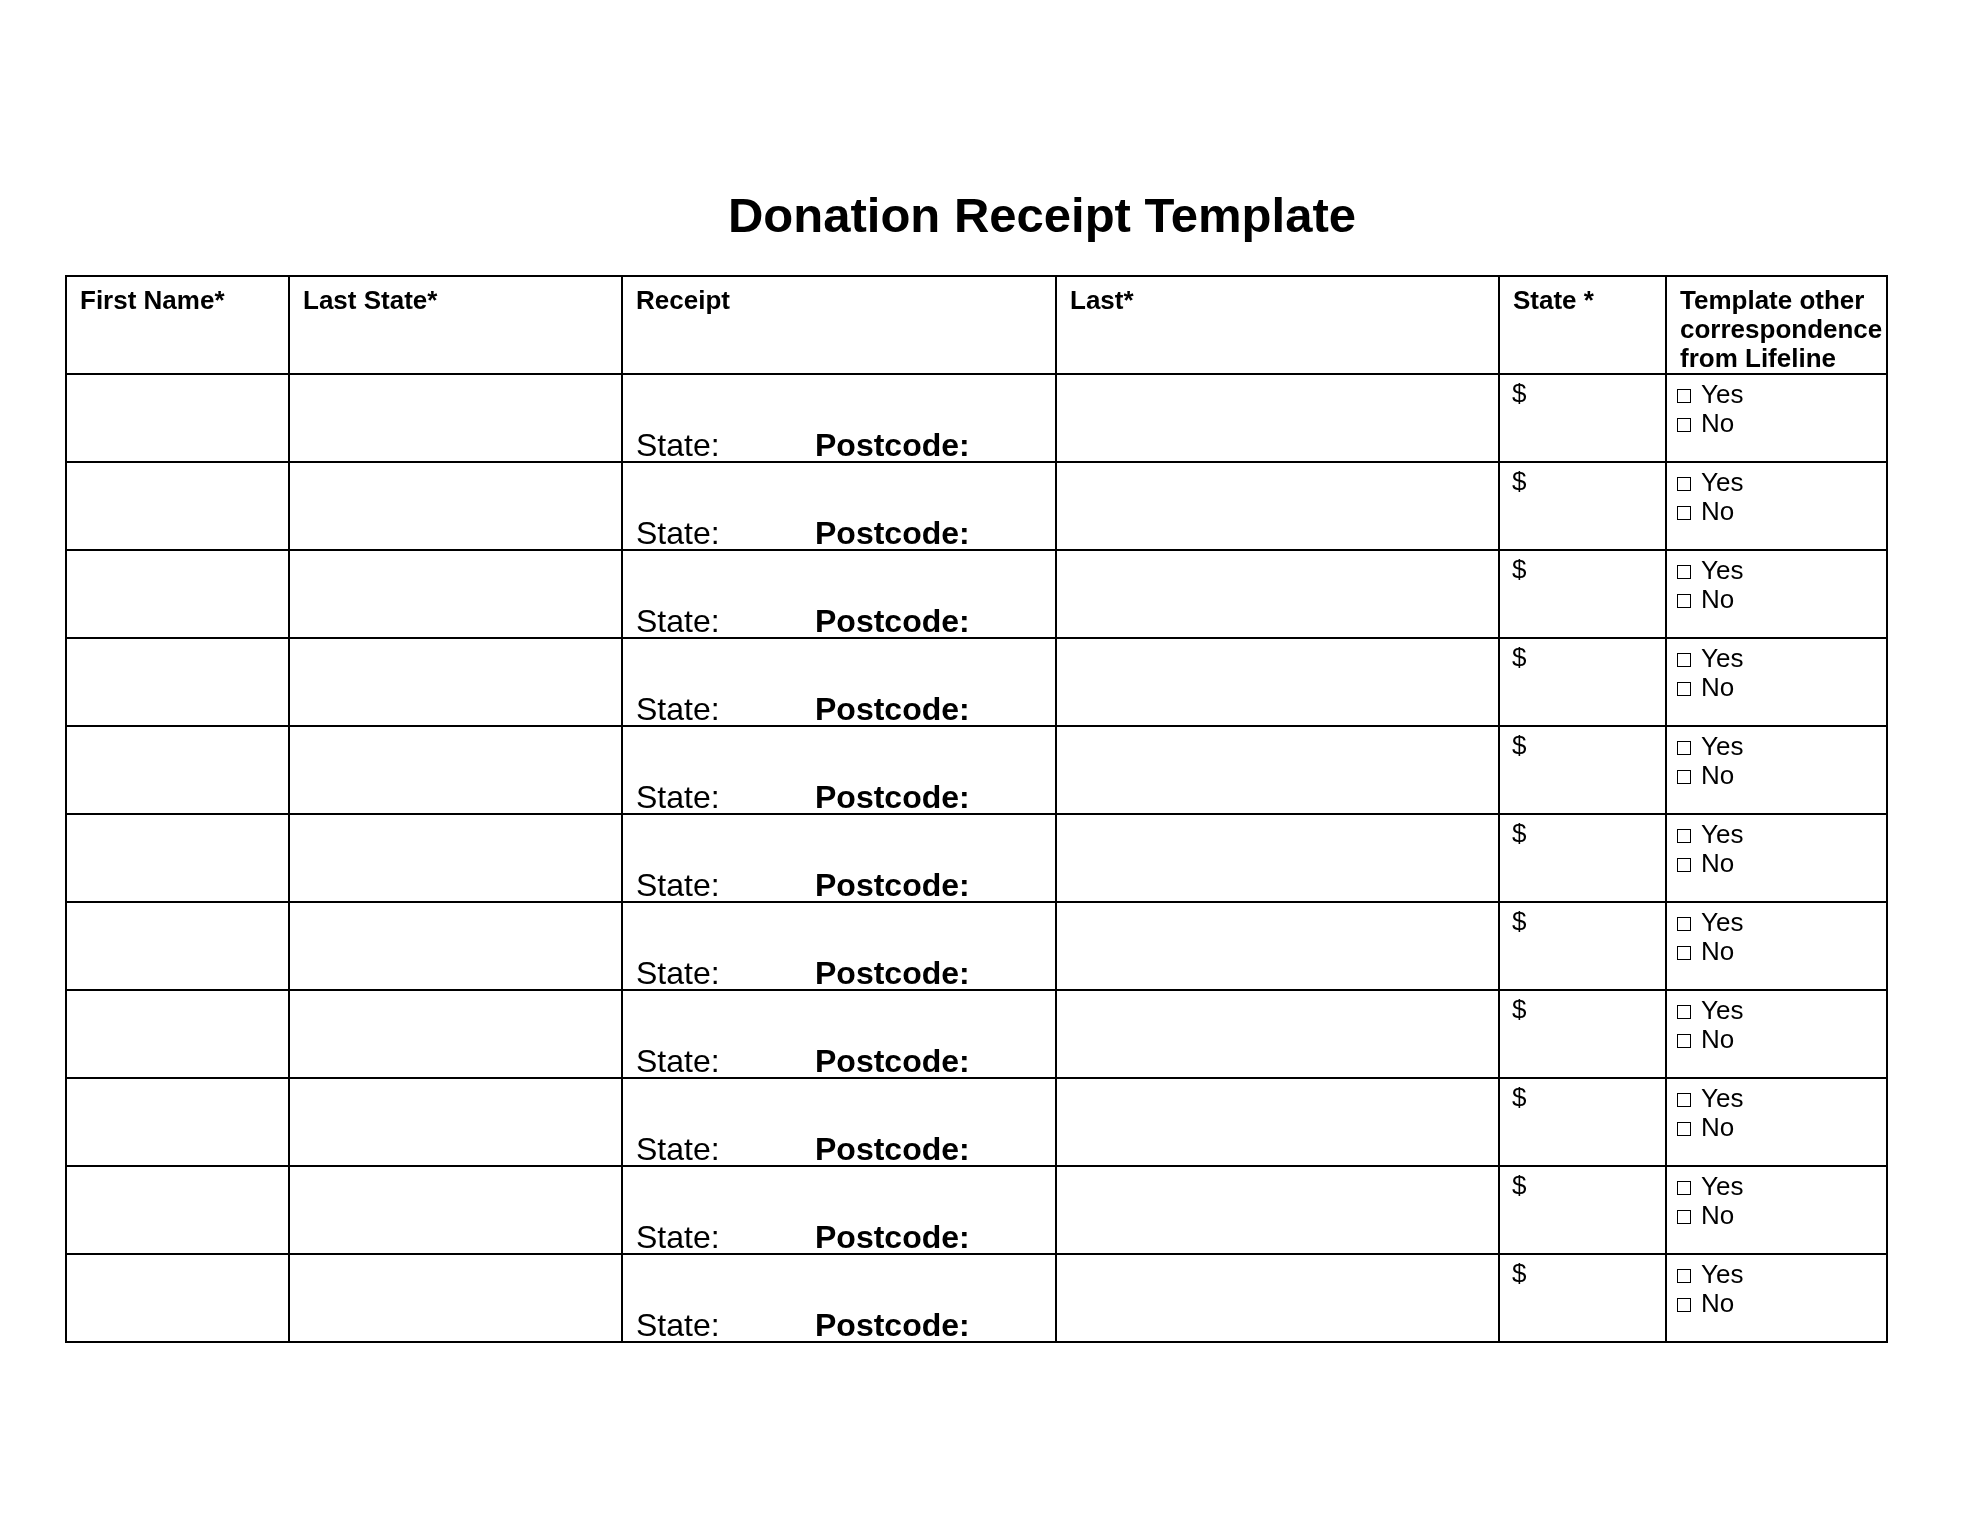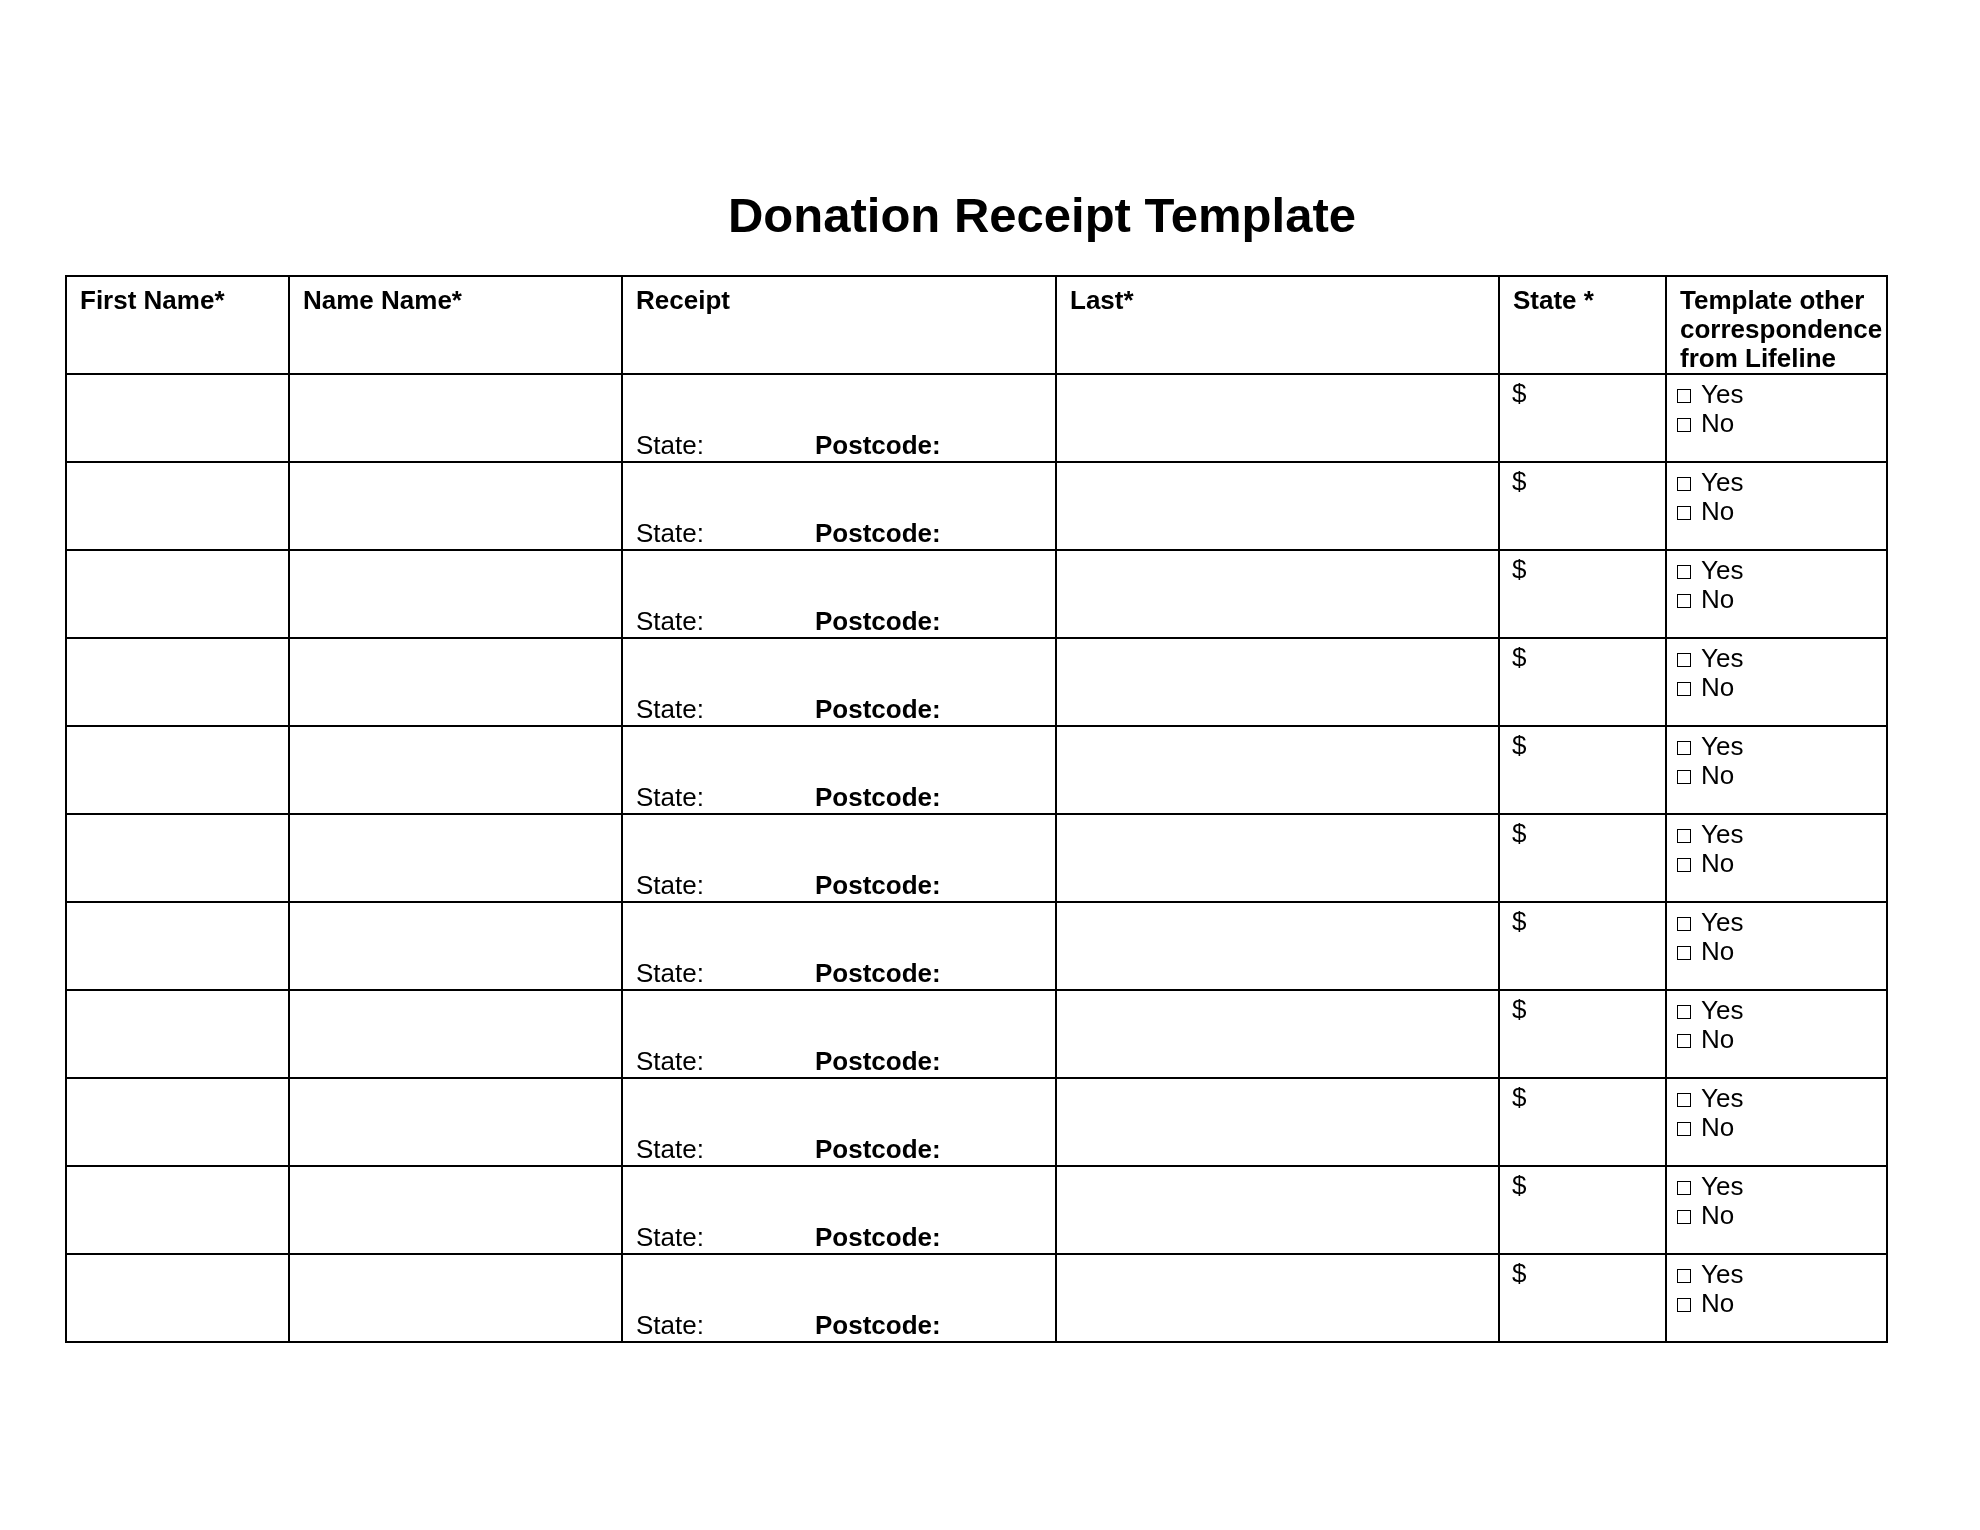--- a/index.html
+++ b/index.html
@@ -47,21 +47,21 @@
     line-height: 29px;
     font-weight: 700;
     text-align: left;
     padding: 9px 4px 0 13px;
   }
   .receipt tr.data-row {
     height: 88px;
   }
   td.c-address {
     position: relative;
-    font-size: 26px;
+    font-size: 32px;
   }
   .addr-line {
     position: absolute;
     left: 13px;
     right: 4px;
     bottom: 1px;
     height: 30px;
     line-height: 30px;
     white-space: nowrap;
   }
@@ -104,21 +104,21 @@
     <col style="width:223px">
     <col style="width:333px">
     <col style="width:434px">
     <col style="width:443px">
     <col style="width:167px">
     <col style="width:221px">
   </colgroup>
   <thead>
     <tr>
       <th>First Name*</th>
-      <th>Name Name*</th>
+      <th>Last State*</th>
       <th>Receipt</th>
       <th>Last*</th>
       <th>State *</th>
       <th>Template other correspondence from Lifeline</th>
     </tr>
   </thead>
   <tbody id="rows">
   <tr class="data-row">
     <td class="c-first"></td>
     <td class="c-last"></td>

